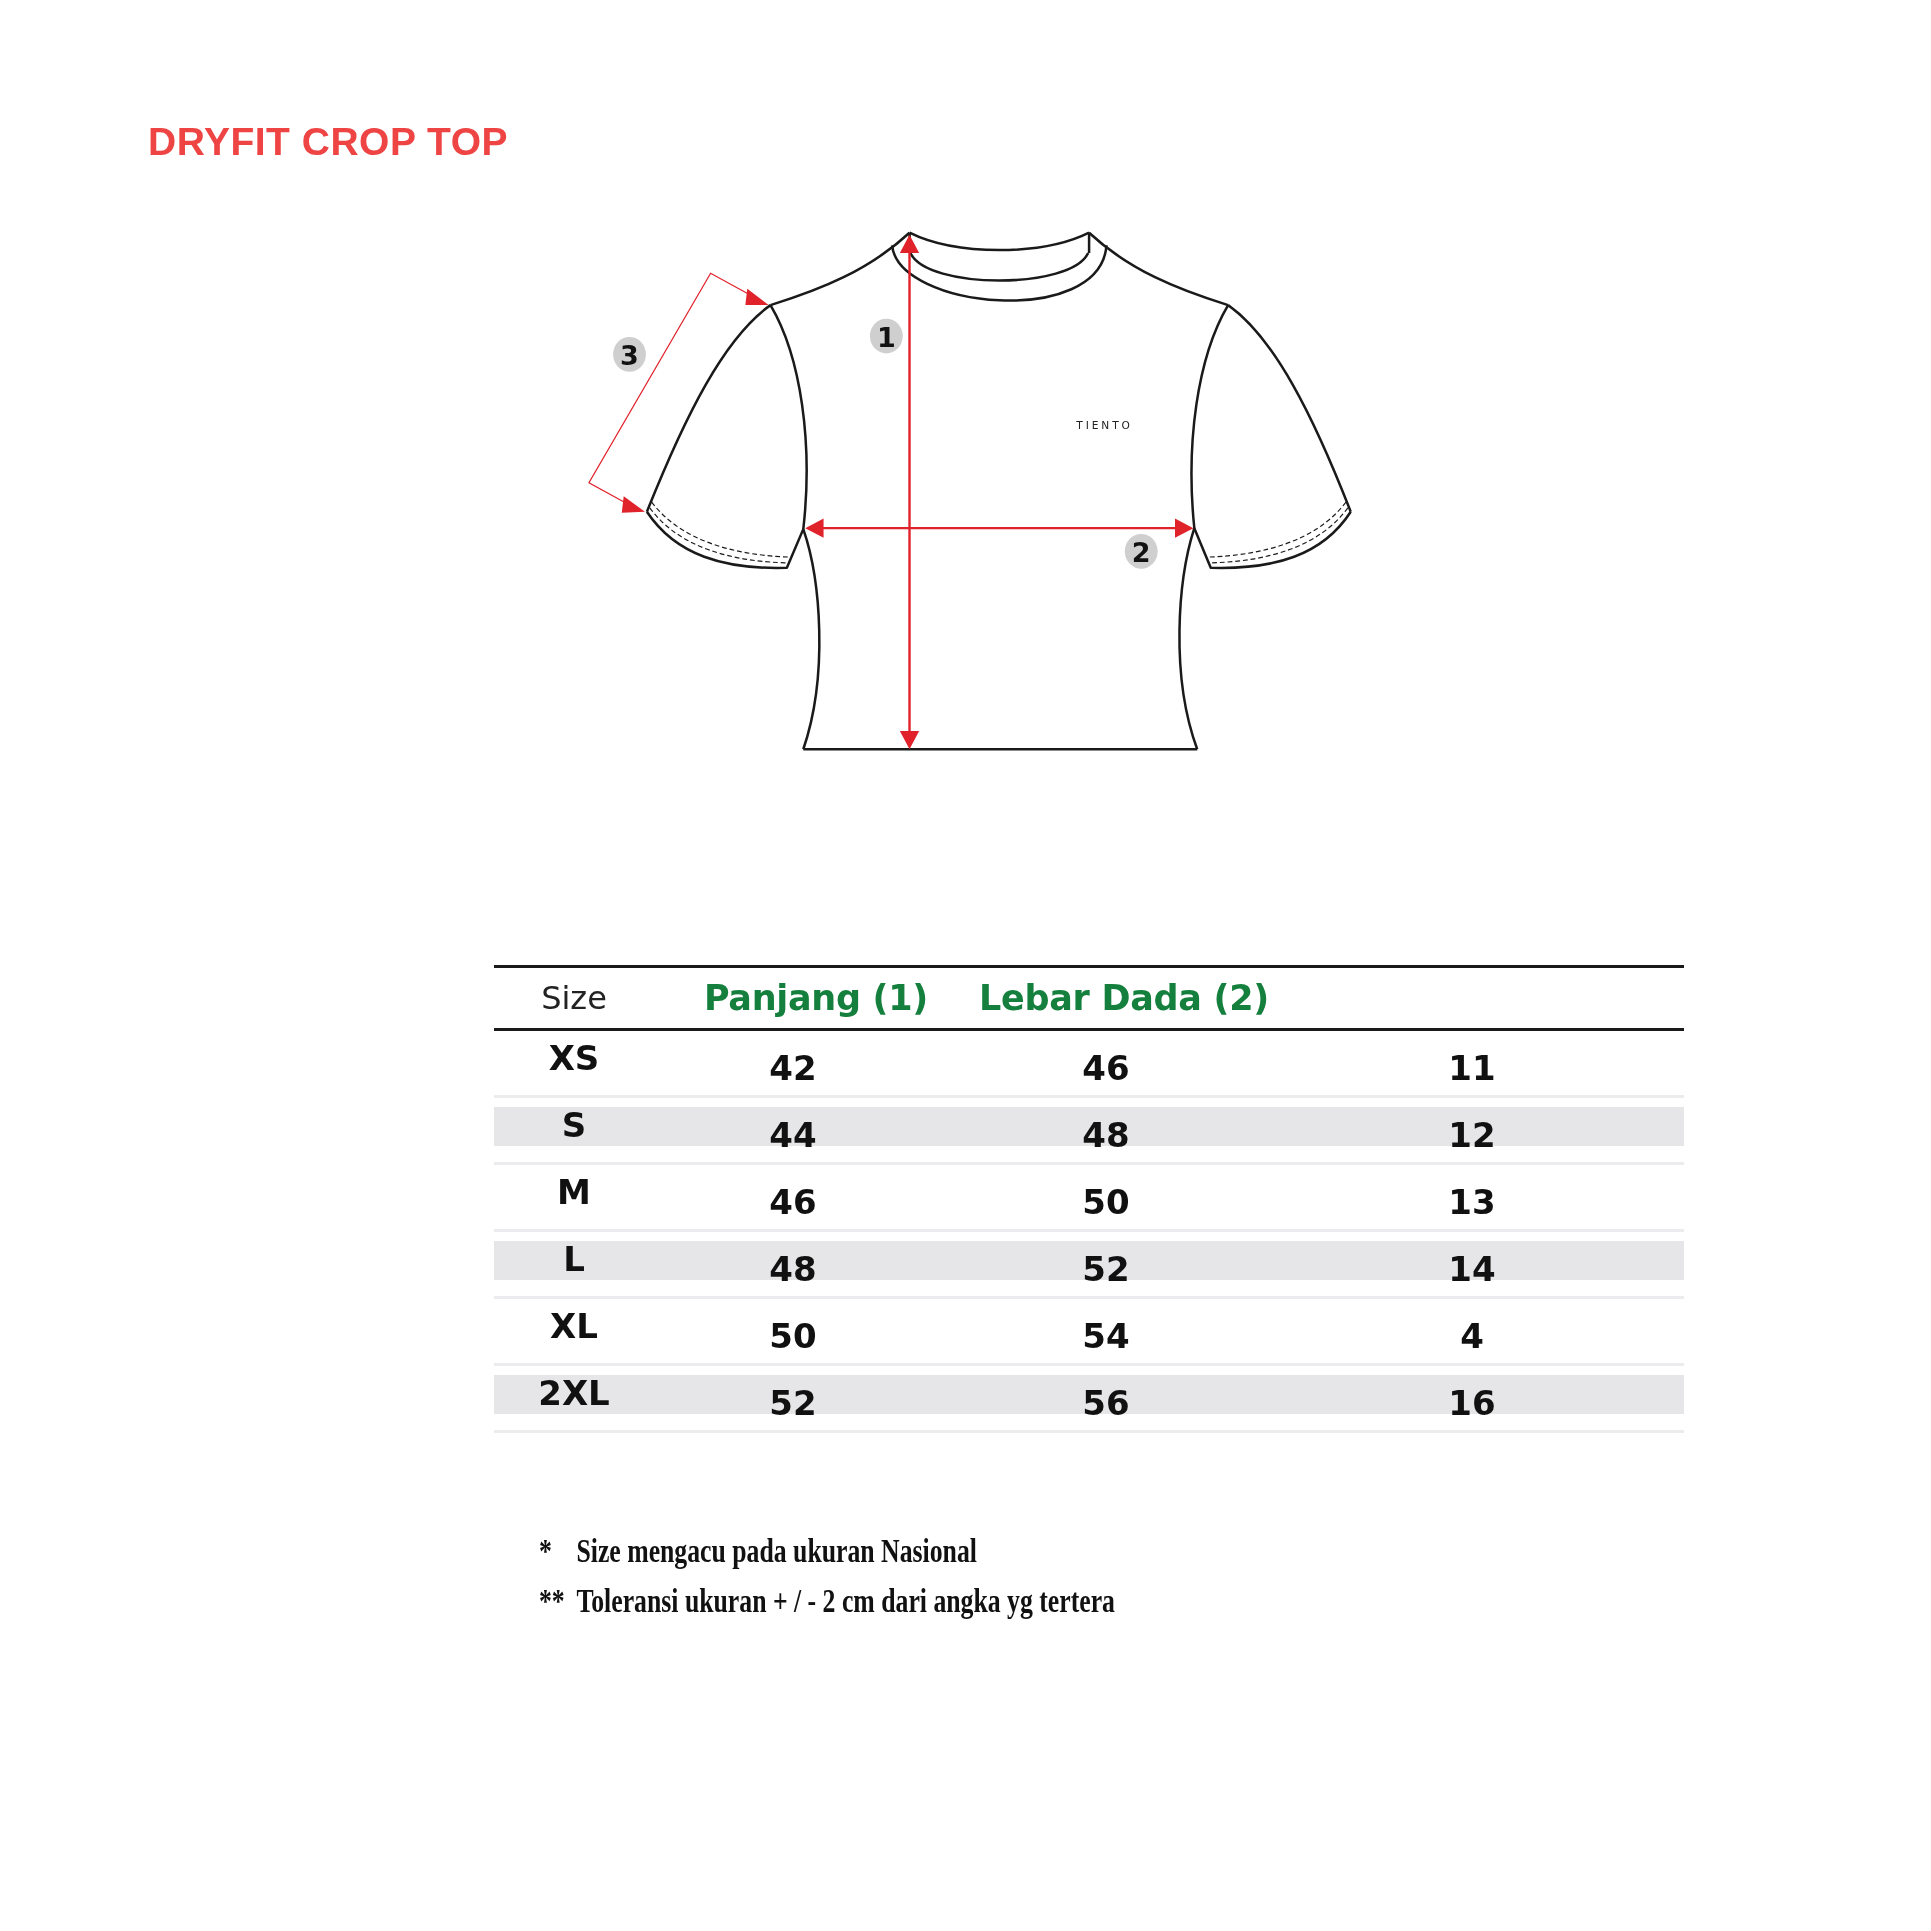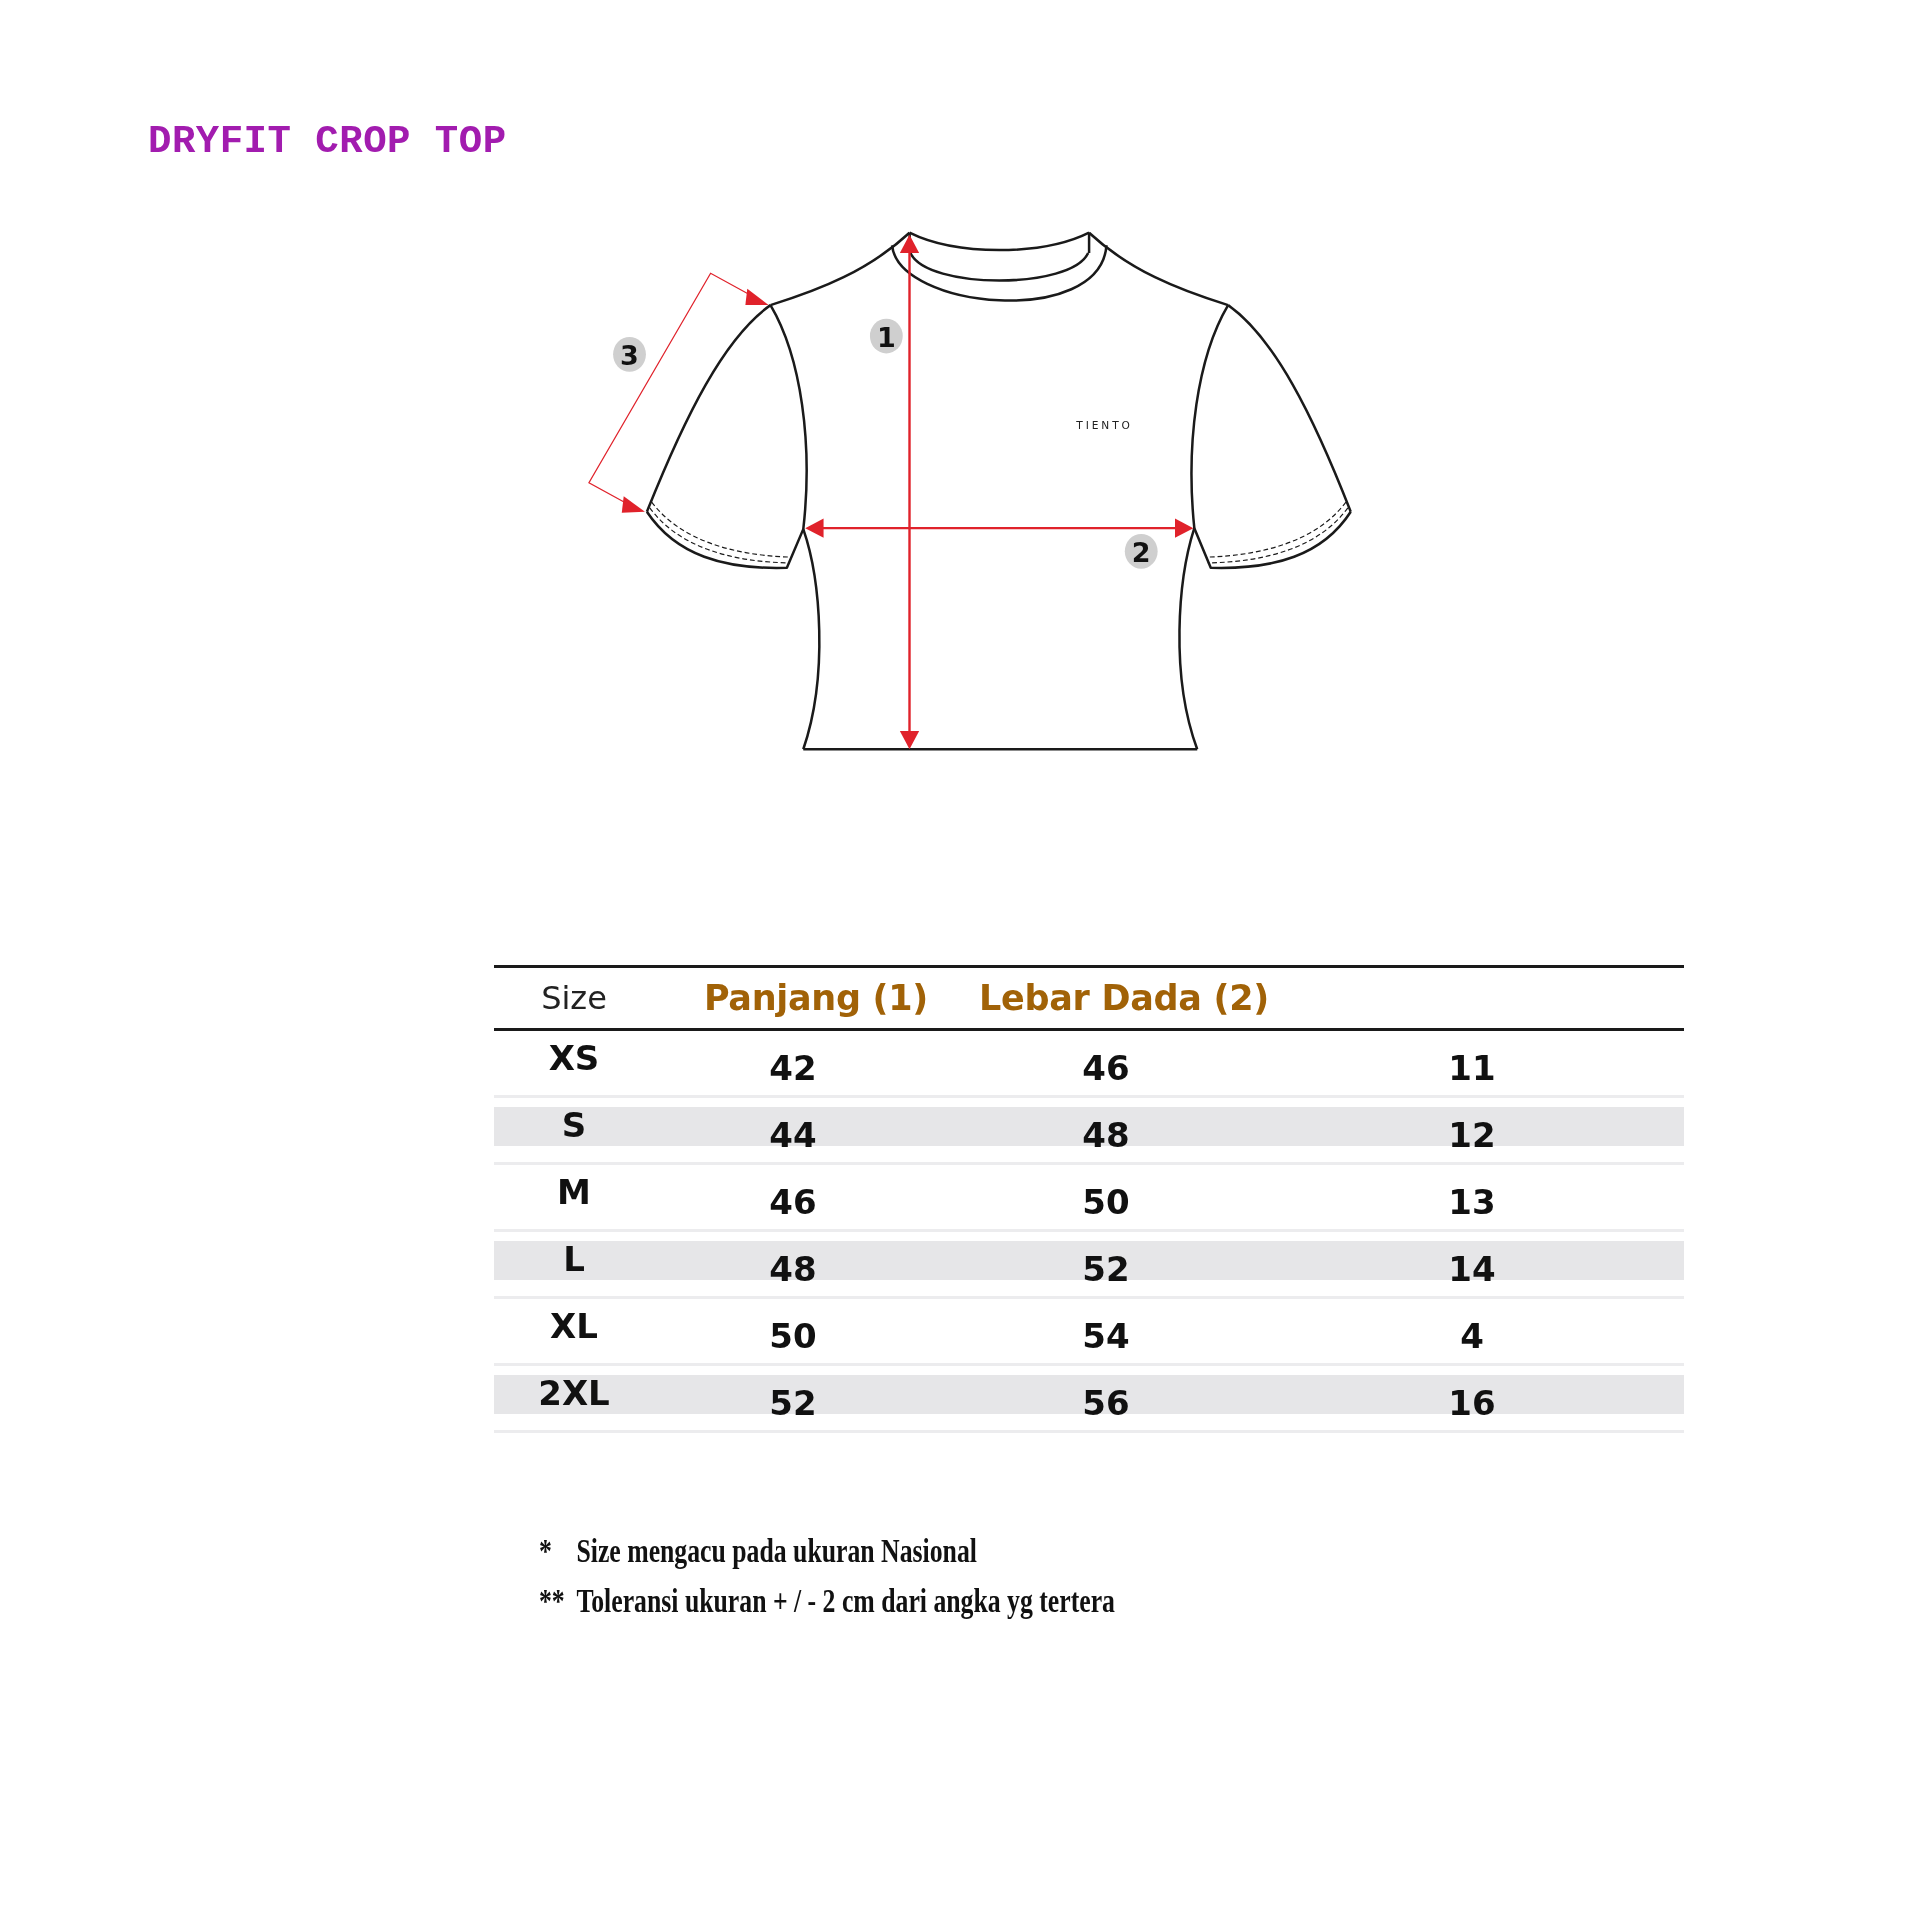--- a/index.html
+++ b/index.html
@@ -1,27 +1,27 @@
 <!DOCTYPE html>
 <html><head>
 <meta charset="utf-8">
 <style>
   html, body { margin: 0; padding: 0; background: #ffffff; }
   body { width: 1931px; height: 1931px; position: relative; overflow: hidden;
          font-family: "Liberation Sans", "DejaVu Sans", sans-serif; color: #111; }
   .title { position: absolute; left: 148px; top: 120px; font-size: 39px; font-weight: 700;
-           letter-spacing: 0.5px; font-family: Liberation Mono, monospace; color: #a21caf; }
+           letter-spacing: 0.5px; font-family: Liberation Sans, sans-serif; color: #ef4444; }
   svg.diagram { position: absolute; left: 0; top: 0; }
   .table { position: absolute; left: 494px; top: 965px; width: 1190px; }
   .rule-thick { height: 2.9px; background: #1a1a1a; }
   .header { height: 60px; position: relative; text-align: center; }
   .header span { position: absolute; top: 50%; transform: translate(-50%, -50%);
                  white-space: nowrap; font-family: "DejaVu Sans", sans-serif; }
   .h-size { font-size: 32px; font-weight: 400; color: #222; }
-  .h-col { font-size: 35px; font-weight: 700; color: #a16207; letter-spacing: -0.3px; }
+  .h-col { font-size: 35px; font-weight: 700; color: #15803d; letter-spacing: -0.3px; }
   .rows { position: relative; }
   .row { position: relative; height: 67px; }
   .row .band { position: absolute; left: 0; right: 0; top: 9.7px; height: 39px; background: transparent; }
   .row.shaded .band { background: #e6e6e8; }
   .row .sep { position: absolute; left: 0; right: 0; bottom: 0; height: 2.9px; background: #ececee; }
   .row span { position: absolute; transform: translate(-50%, -50%); font-family: "DejaVu Sans", sans-serif;
               font-weight: 700; font-size: 34px; color: #111; white-space: nowrap; }
   .row .size { top: 40%; }
   .row .num { top: 55%; }
   .notes { position: absolute; left: 539px; top: 1533px; font-family: Liberation Serif, serif; }

